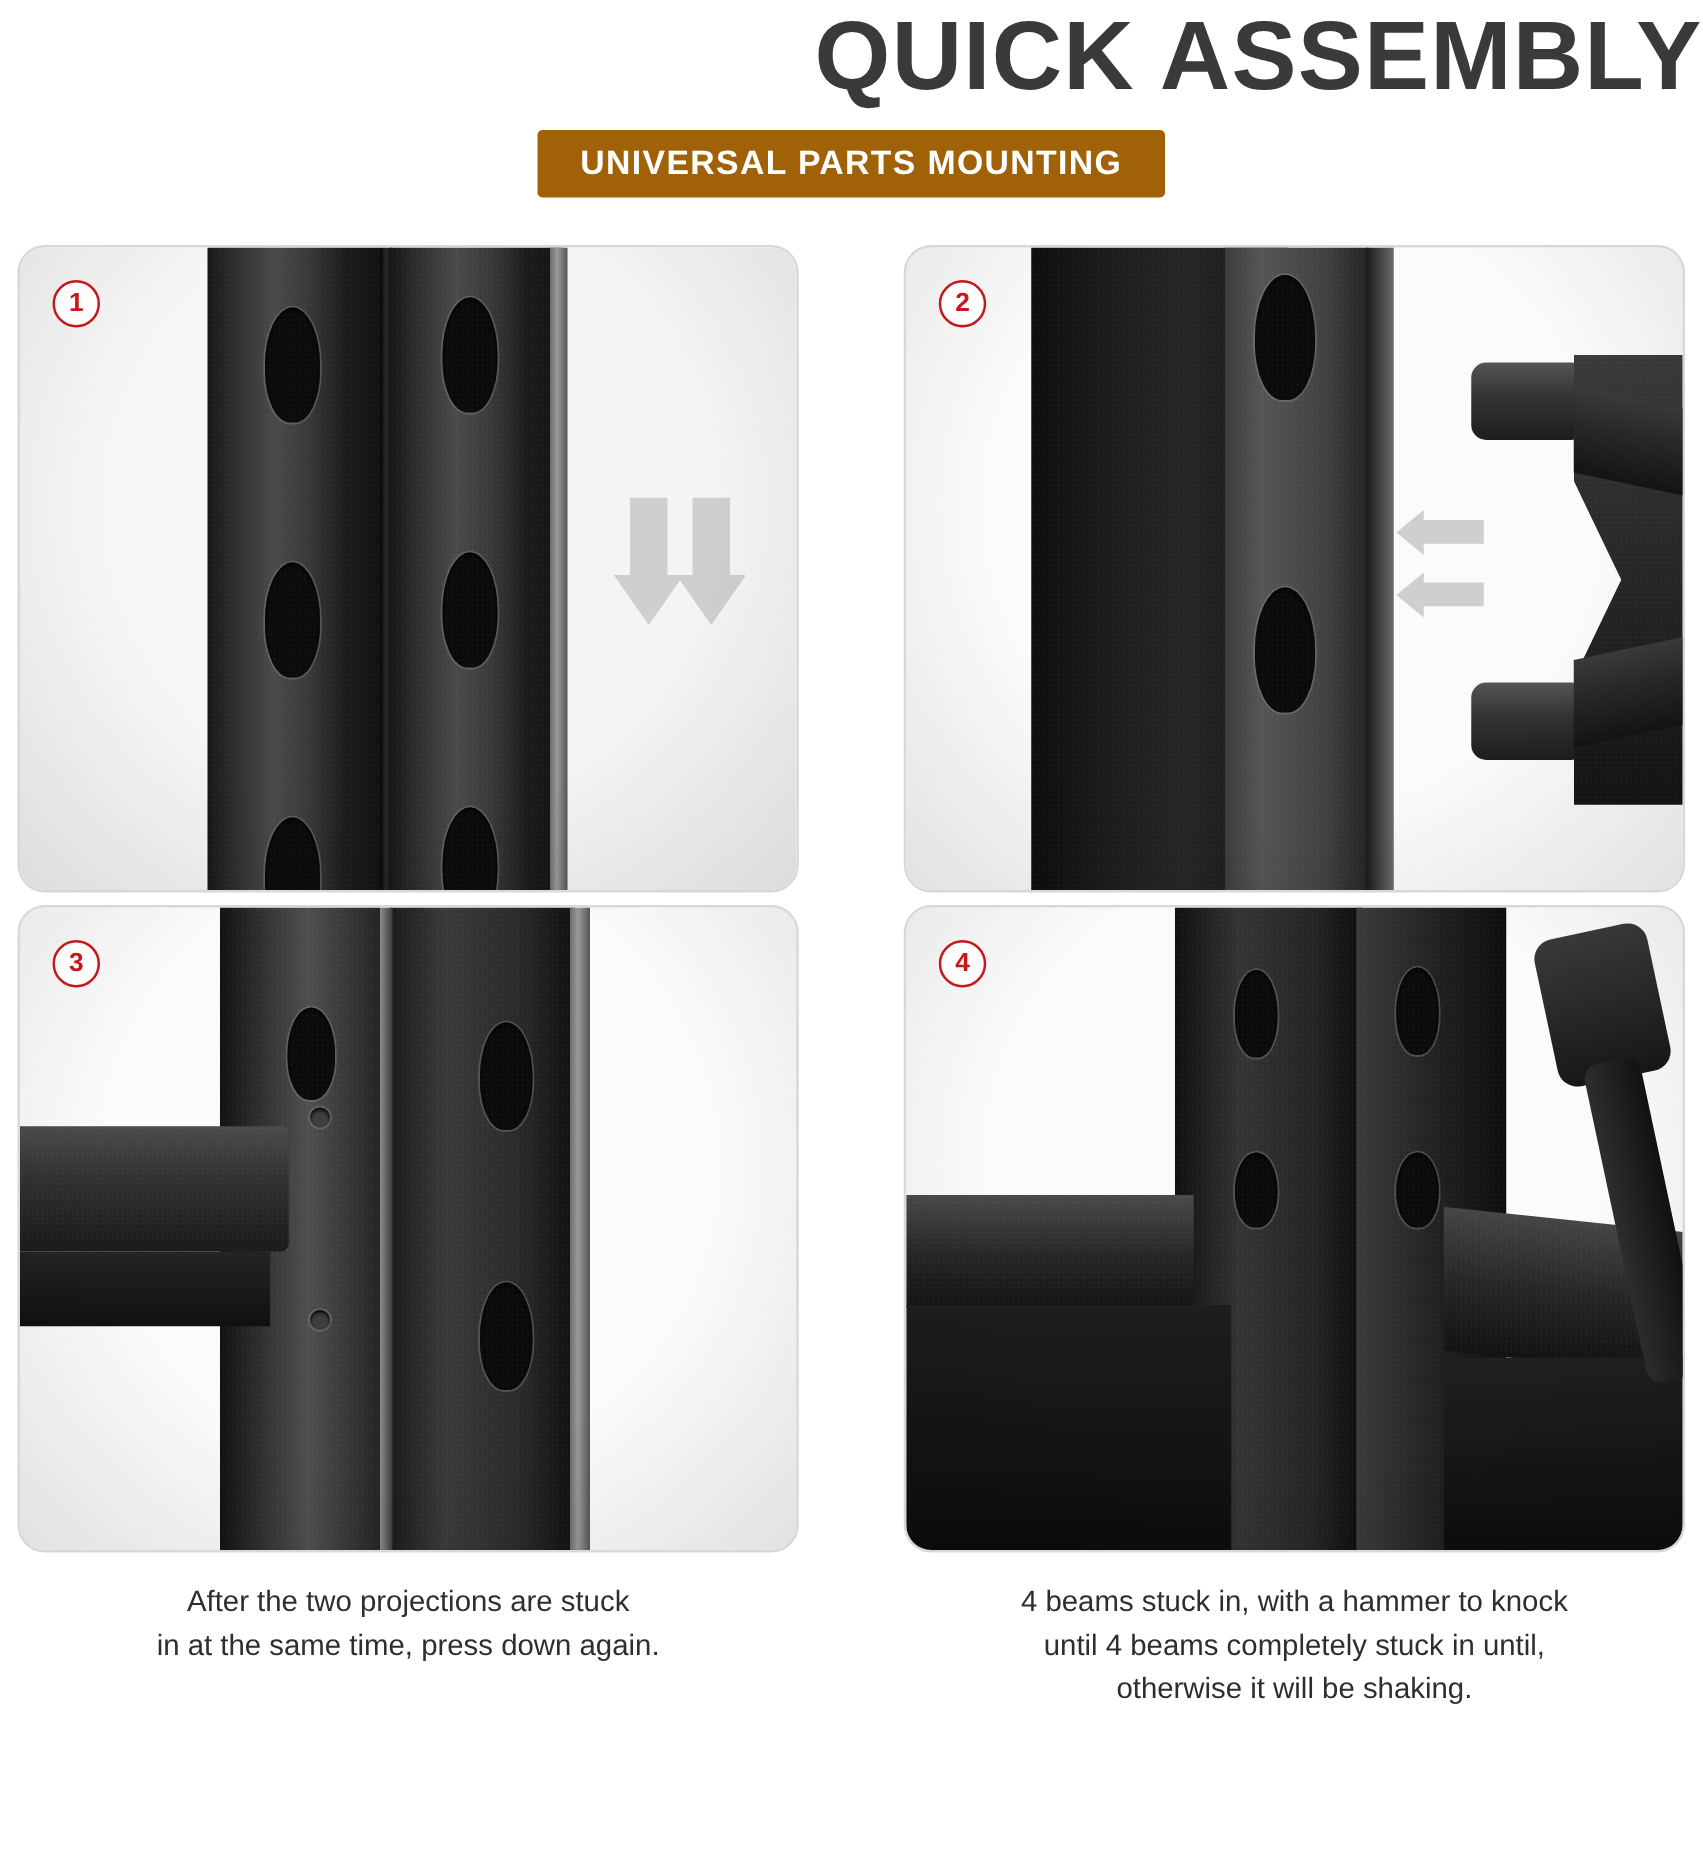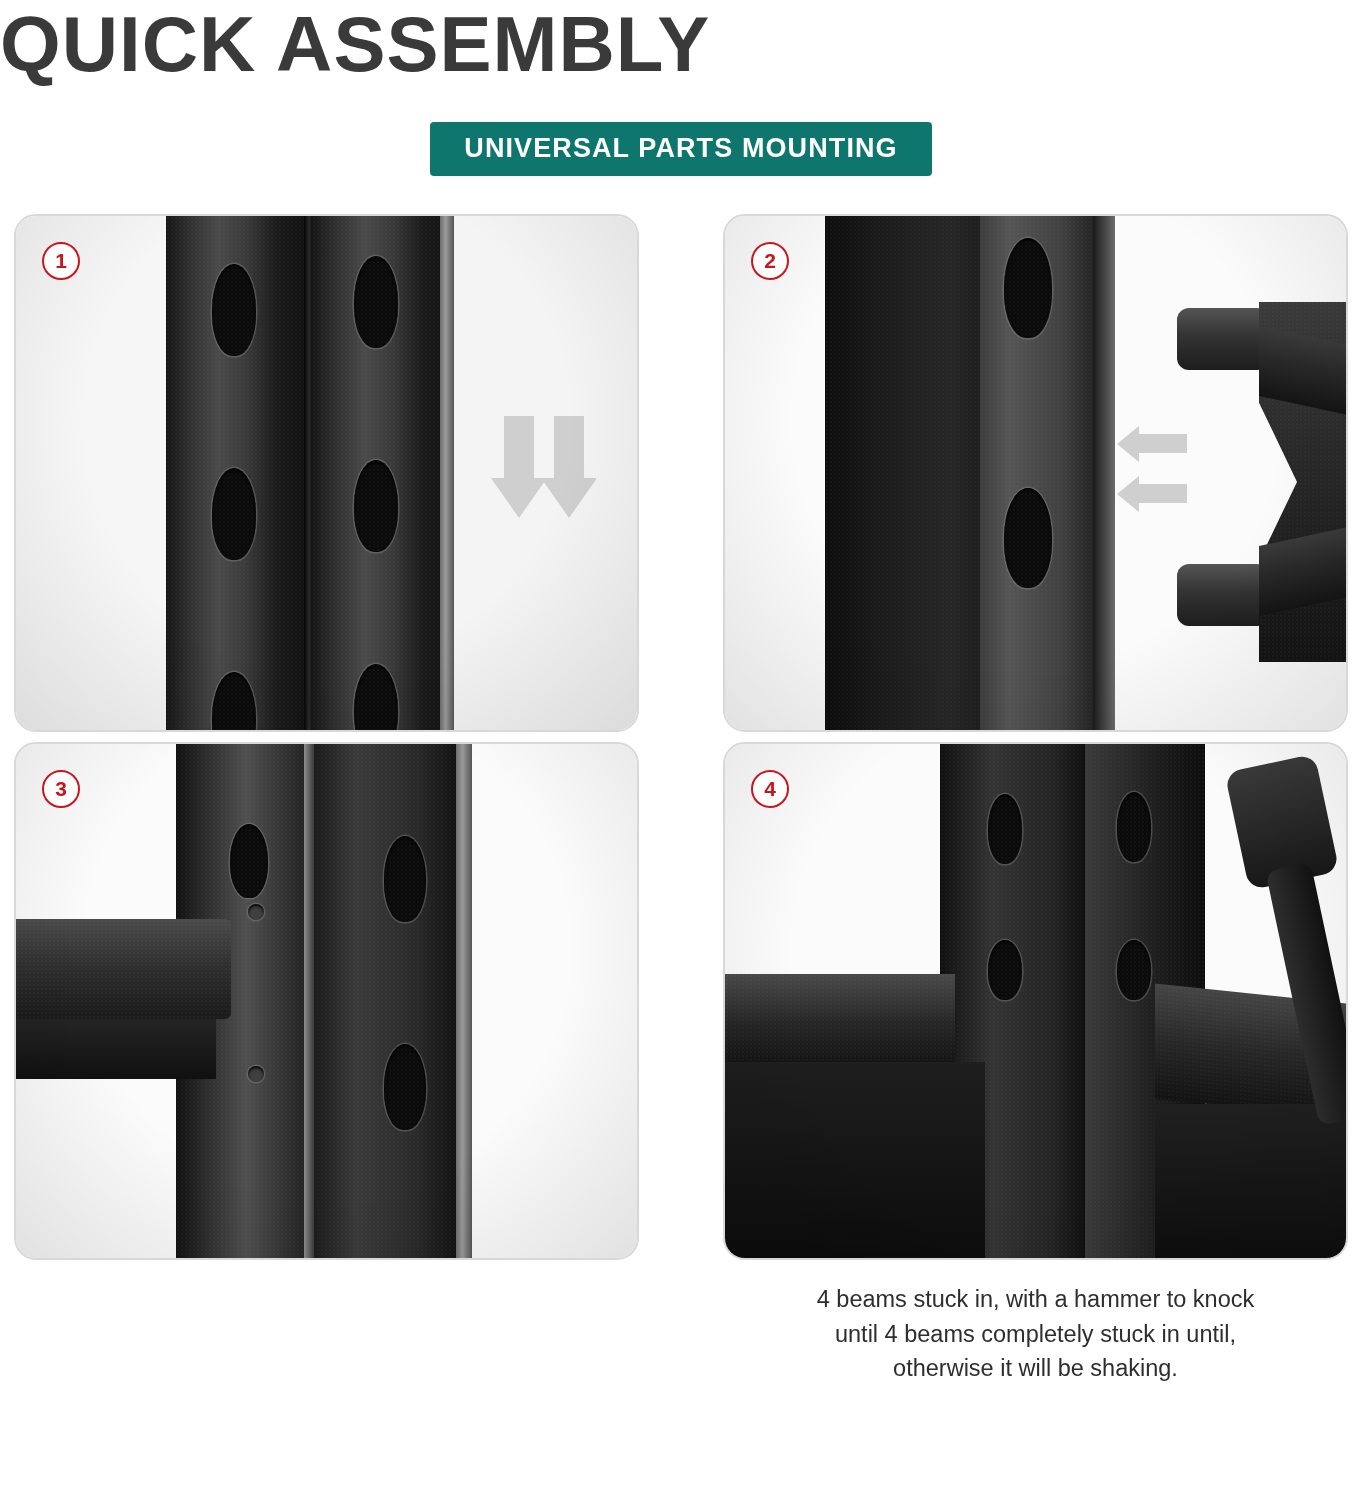--- a/index.html
+++ b/index.html
@@ -15,46 +15,45 @@
   .page {
     width: 1362px;
     height: 1500px;
     position: relative;
     overflow: hidden;
     padding: 0;
   }
 
   
   .header {
-    text-align: left;
+    text-align: right;
     padding-top: 4px;
   }
   .main-title {
     font-size: 78px;
     font-weight: 700;
     letter-spacing: 1px;
     color: #3a3a3a;
     margin: 0;
     line-height: 1.05;
   }
   .subtitle-wrap {
     margin-top: 18px;
     display: flex;
     justify-content: center;
   }
   .subtitle {
-    background: #0f766e;
+    background: #a16207;
     color: #ffffff;
     font-size: 27px;
     font-weight: 700;
     letter-spacing: 1.1px;
     padding: 11px 34px 12px 34px;
     border-radius: 4px;
     display: inline-block;
-    margin-top: 18px;
   }
 
   
   .grid {
     margin: 38px 14px 0 14px;
     display: grid;
     grid-template-columns: 1fr 1fr;
     column-gap: 84px;
     row-gap: 10px;
   }
@@ -278,20 +277,22 @@
         <div class="s3-rail">
           <div class="grain"></div>
         </div>
         <div class="s3-rail2"></div>
         <div class="keyhole round" style="left:232px; top:160px; width:16px; height:16px; background:#3f3f3f;"></div>
         <div class="keyhole round" style="left:232px; top:322px; width:16px; height:16px; background:#3f3f3f;"></div>
 
         <div class="vign"></div>
         <div class="badge">3</div>
       </div>
+      <div class="caption">After the two projections are stuck
+in at the same time, press down again.</div>
     </div>
 
     <div class="cell">
       <div class="photo">
         <div class="bg-white"></div>
 
         <div class="s4-vert">
           <div class="keyhole" style="left:48px; top:50px; width:34px; height:70px;"></div>
           <div class="keyhole" style="left:48px; top:196px; width:34px; height:60px;"></div>
           <div class="grain"></div>

